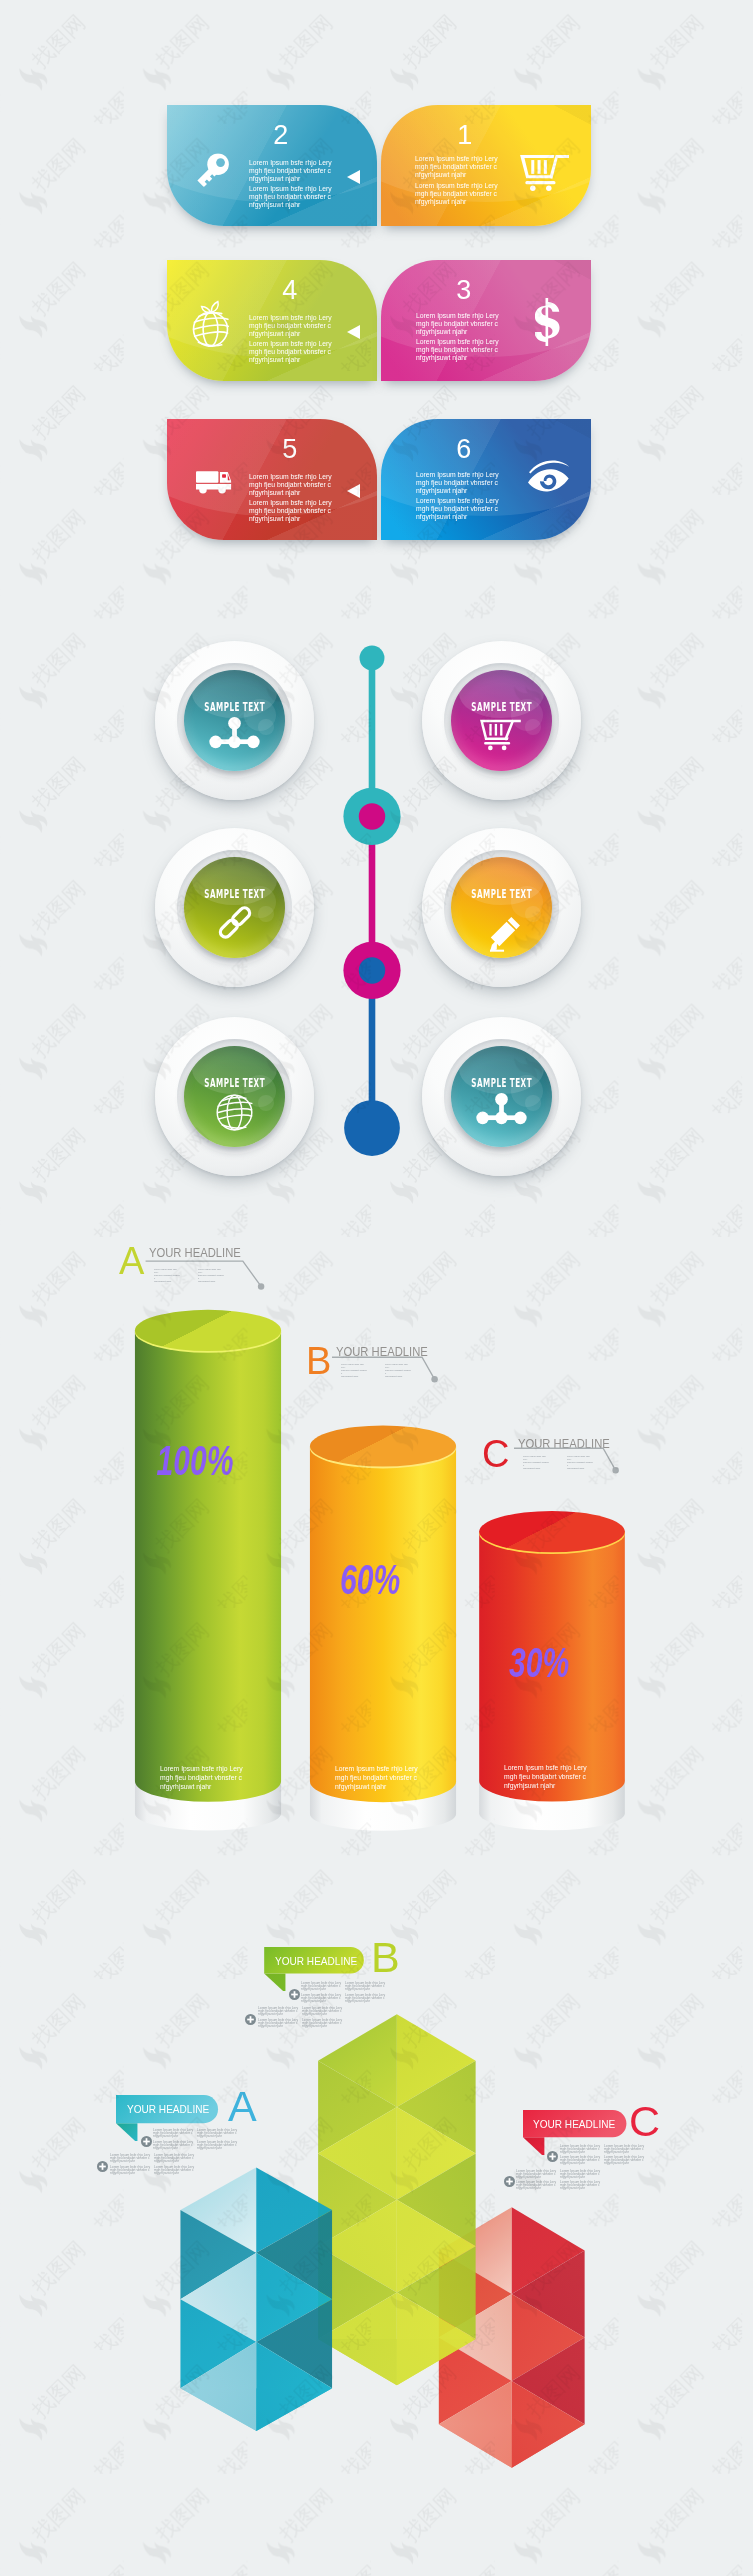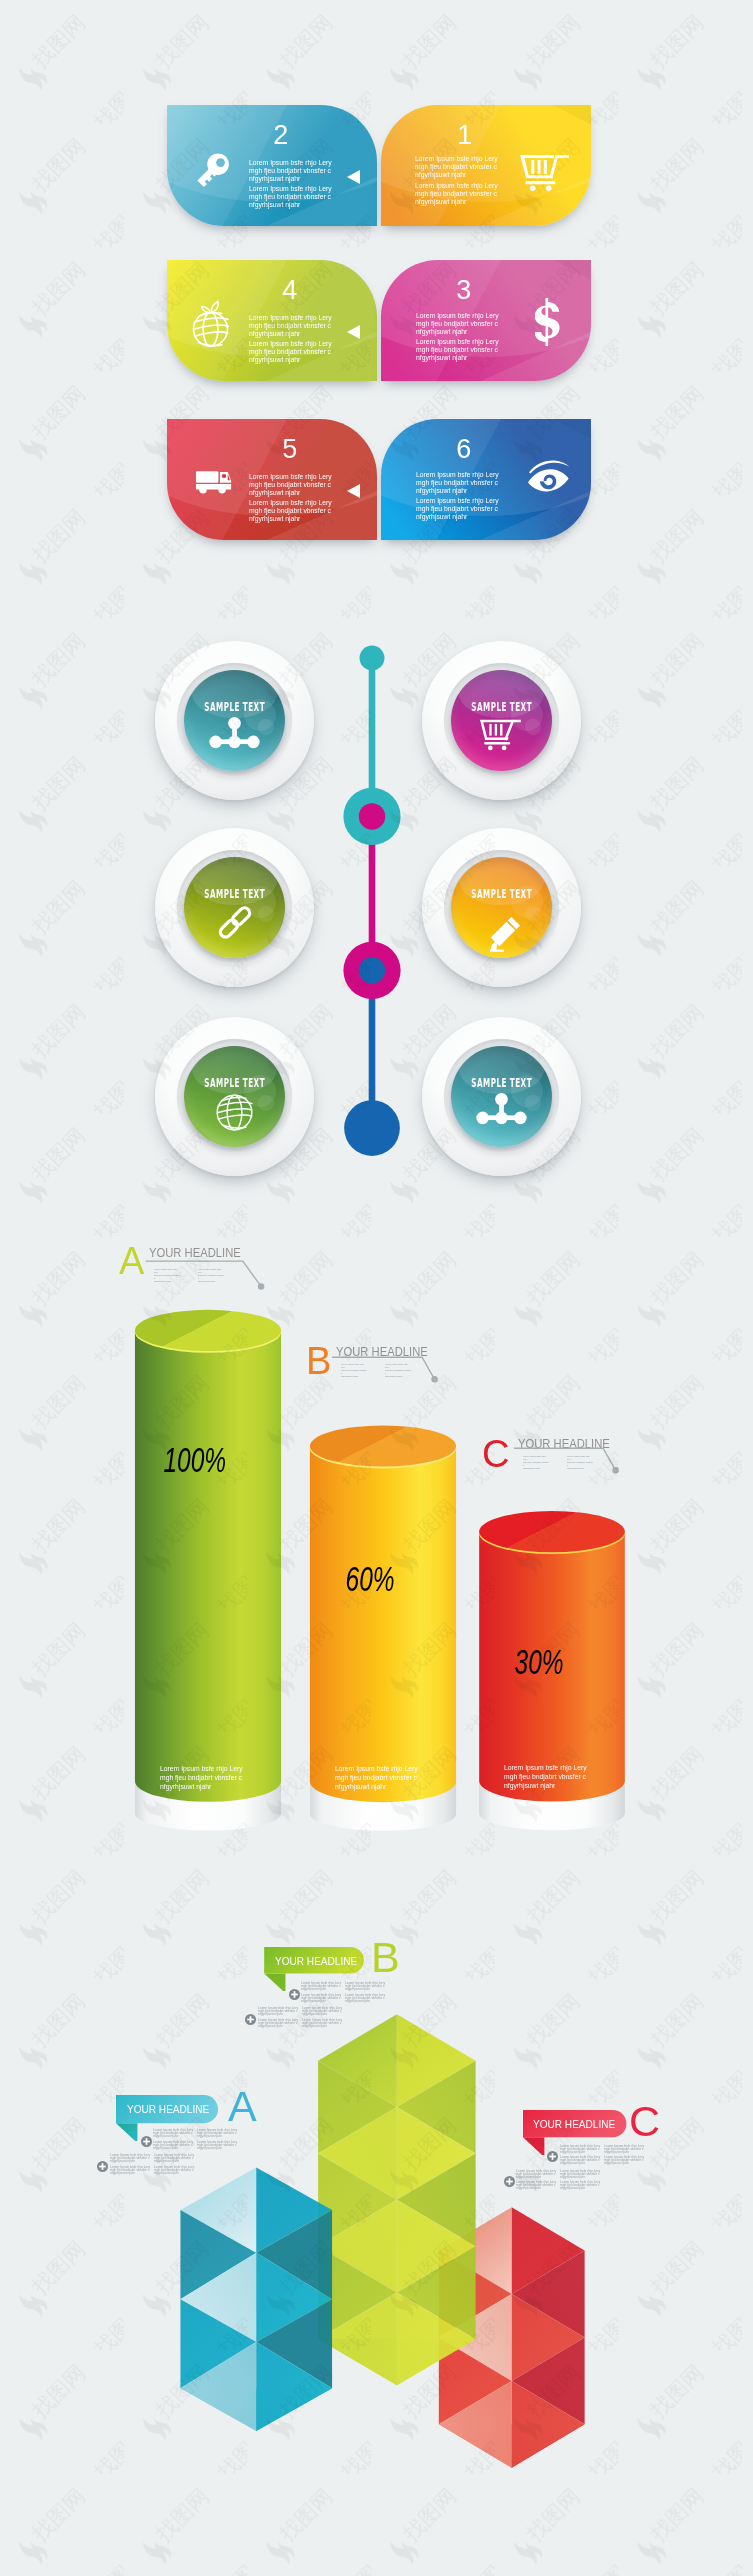--- a/index.html
+++ b/index.html
@@ -35,21 +35,21 @@
   .cir .lbl span{display:inline-block;transform:scaleX(.60);transform-origin:center;}
   .cir .ico{position:absolute;left:0;right:0;top:77px;display:flex;justify-content:center;}
   .cir svg{fill:#fff;}
 
   
   .cyl{position:absolute;}
   .callout .hl{position:absolute;color:#93918f;font-size:13.3px;white-space:nowrap;line-height:1;}
   .callout .hl span{display:inline-block;transform:scaleX(.845);transform-origin:left top;}
   .callout .big{position:absolute;font-size:38px;font-weight:400;line-height:27px;font-family:"Liberation Sans",sans-serif;}
   .callout .mini{position:absolute;font-size:2.3px;line-height:3.1px;color:#9299a0;width:26.5px;letter-spacing:0;}
-  .pct{position:absolute;color:#000000;font-size:35px;font-style:italic;font-weight:400;font-family:"Liberation Sans",sans-serif;line-height:32px;}
+  .pct{position:absolute;color:#8b5cf6;font-size:43px;font-style:italic;font-weight:700;font-family:"Liberation Sans",sans-serif;line-height:32px;}
   .pct span{display:inline-block;transform:scaleX(.70);transform-origin:center top;}
   .cylcap{position:absolute;color:#fff;font-size:6.8px;line-height:8.8px;width:88px;text-align:left;}
 
   
   .ribbon .lab{position:absolute;color:#fff;font-size:10.6px;white-space:nowrap;line-height:1;}
   .ribbon .lab span{display:inline-block;transform:scaleX(.95);transform-origin:left top;}
   .ribbon .big{position:absolute;font-size:43px;font-weight:400;line-height:31px;font-family:"Liberation Sans",sans-serif;}
   .para{position:absolute;font-size:3.3px;line-height:3.2px;color:#9aa1a6;width:43px;}
 </style>
 </head>

